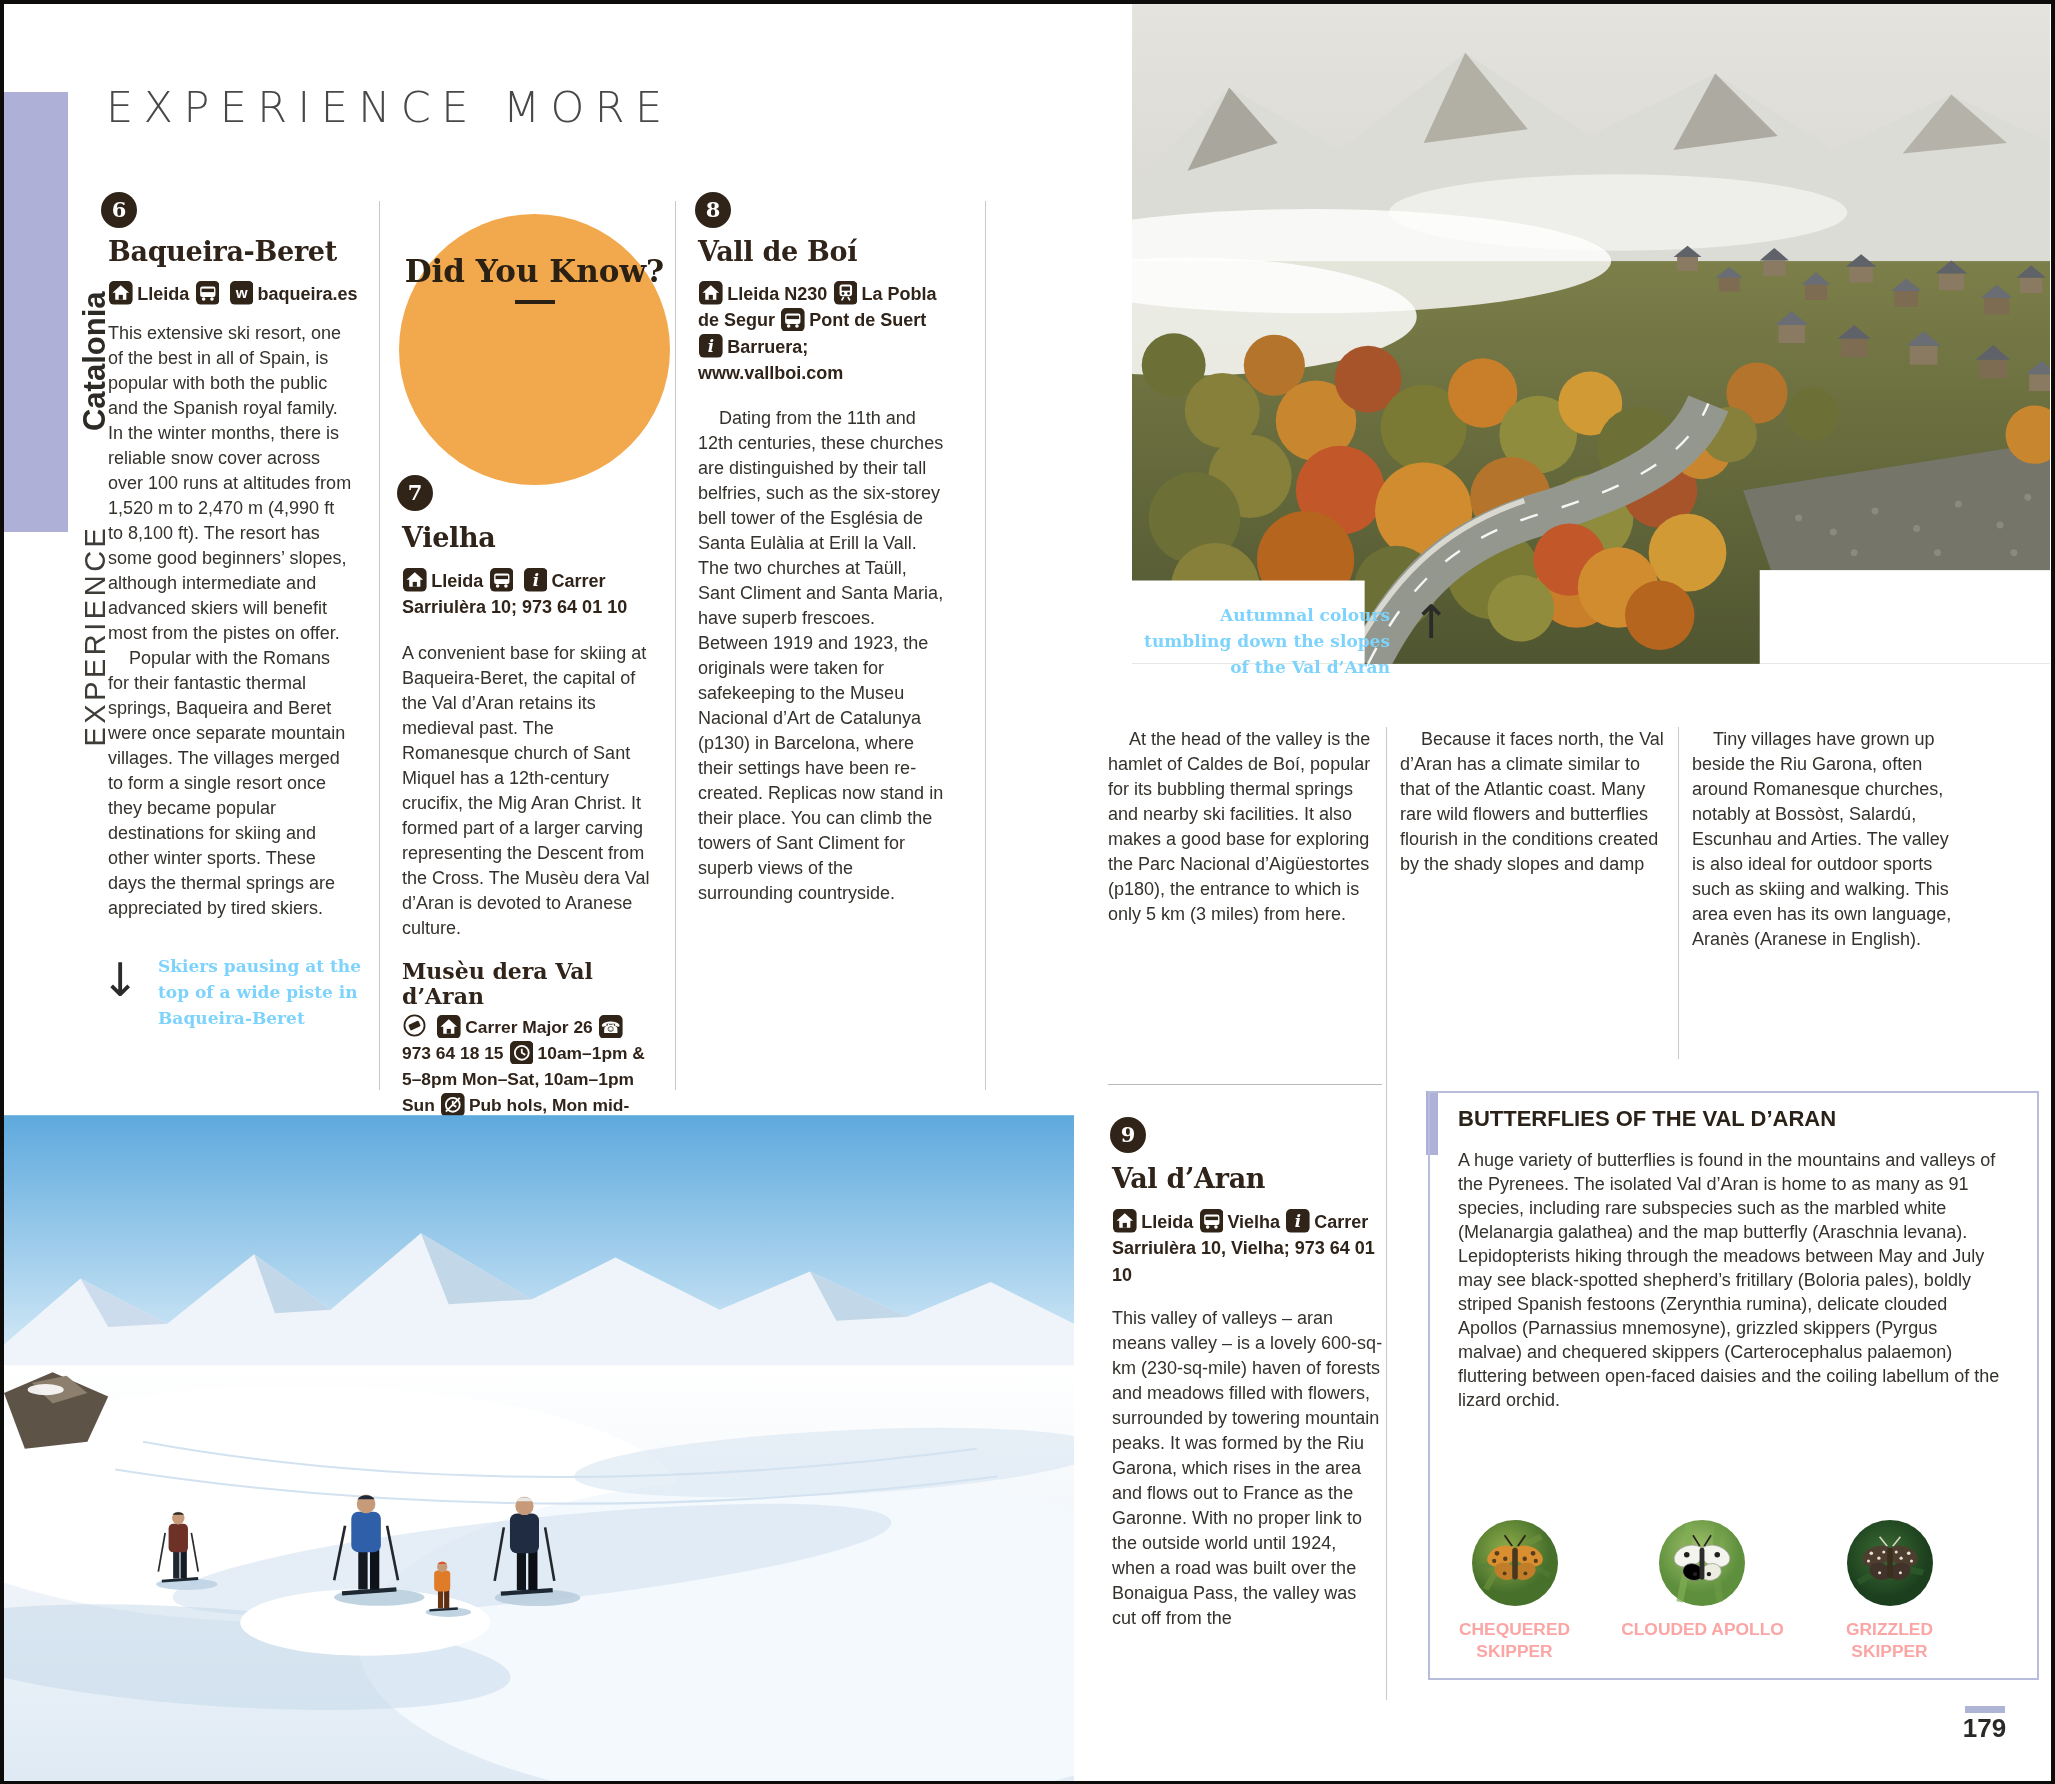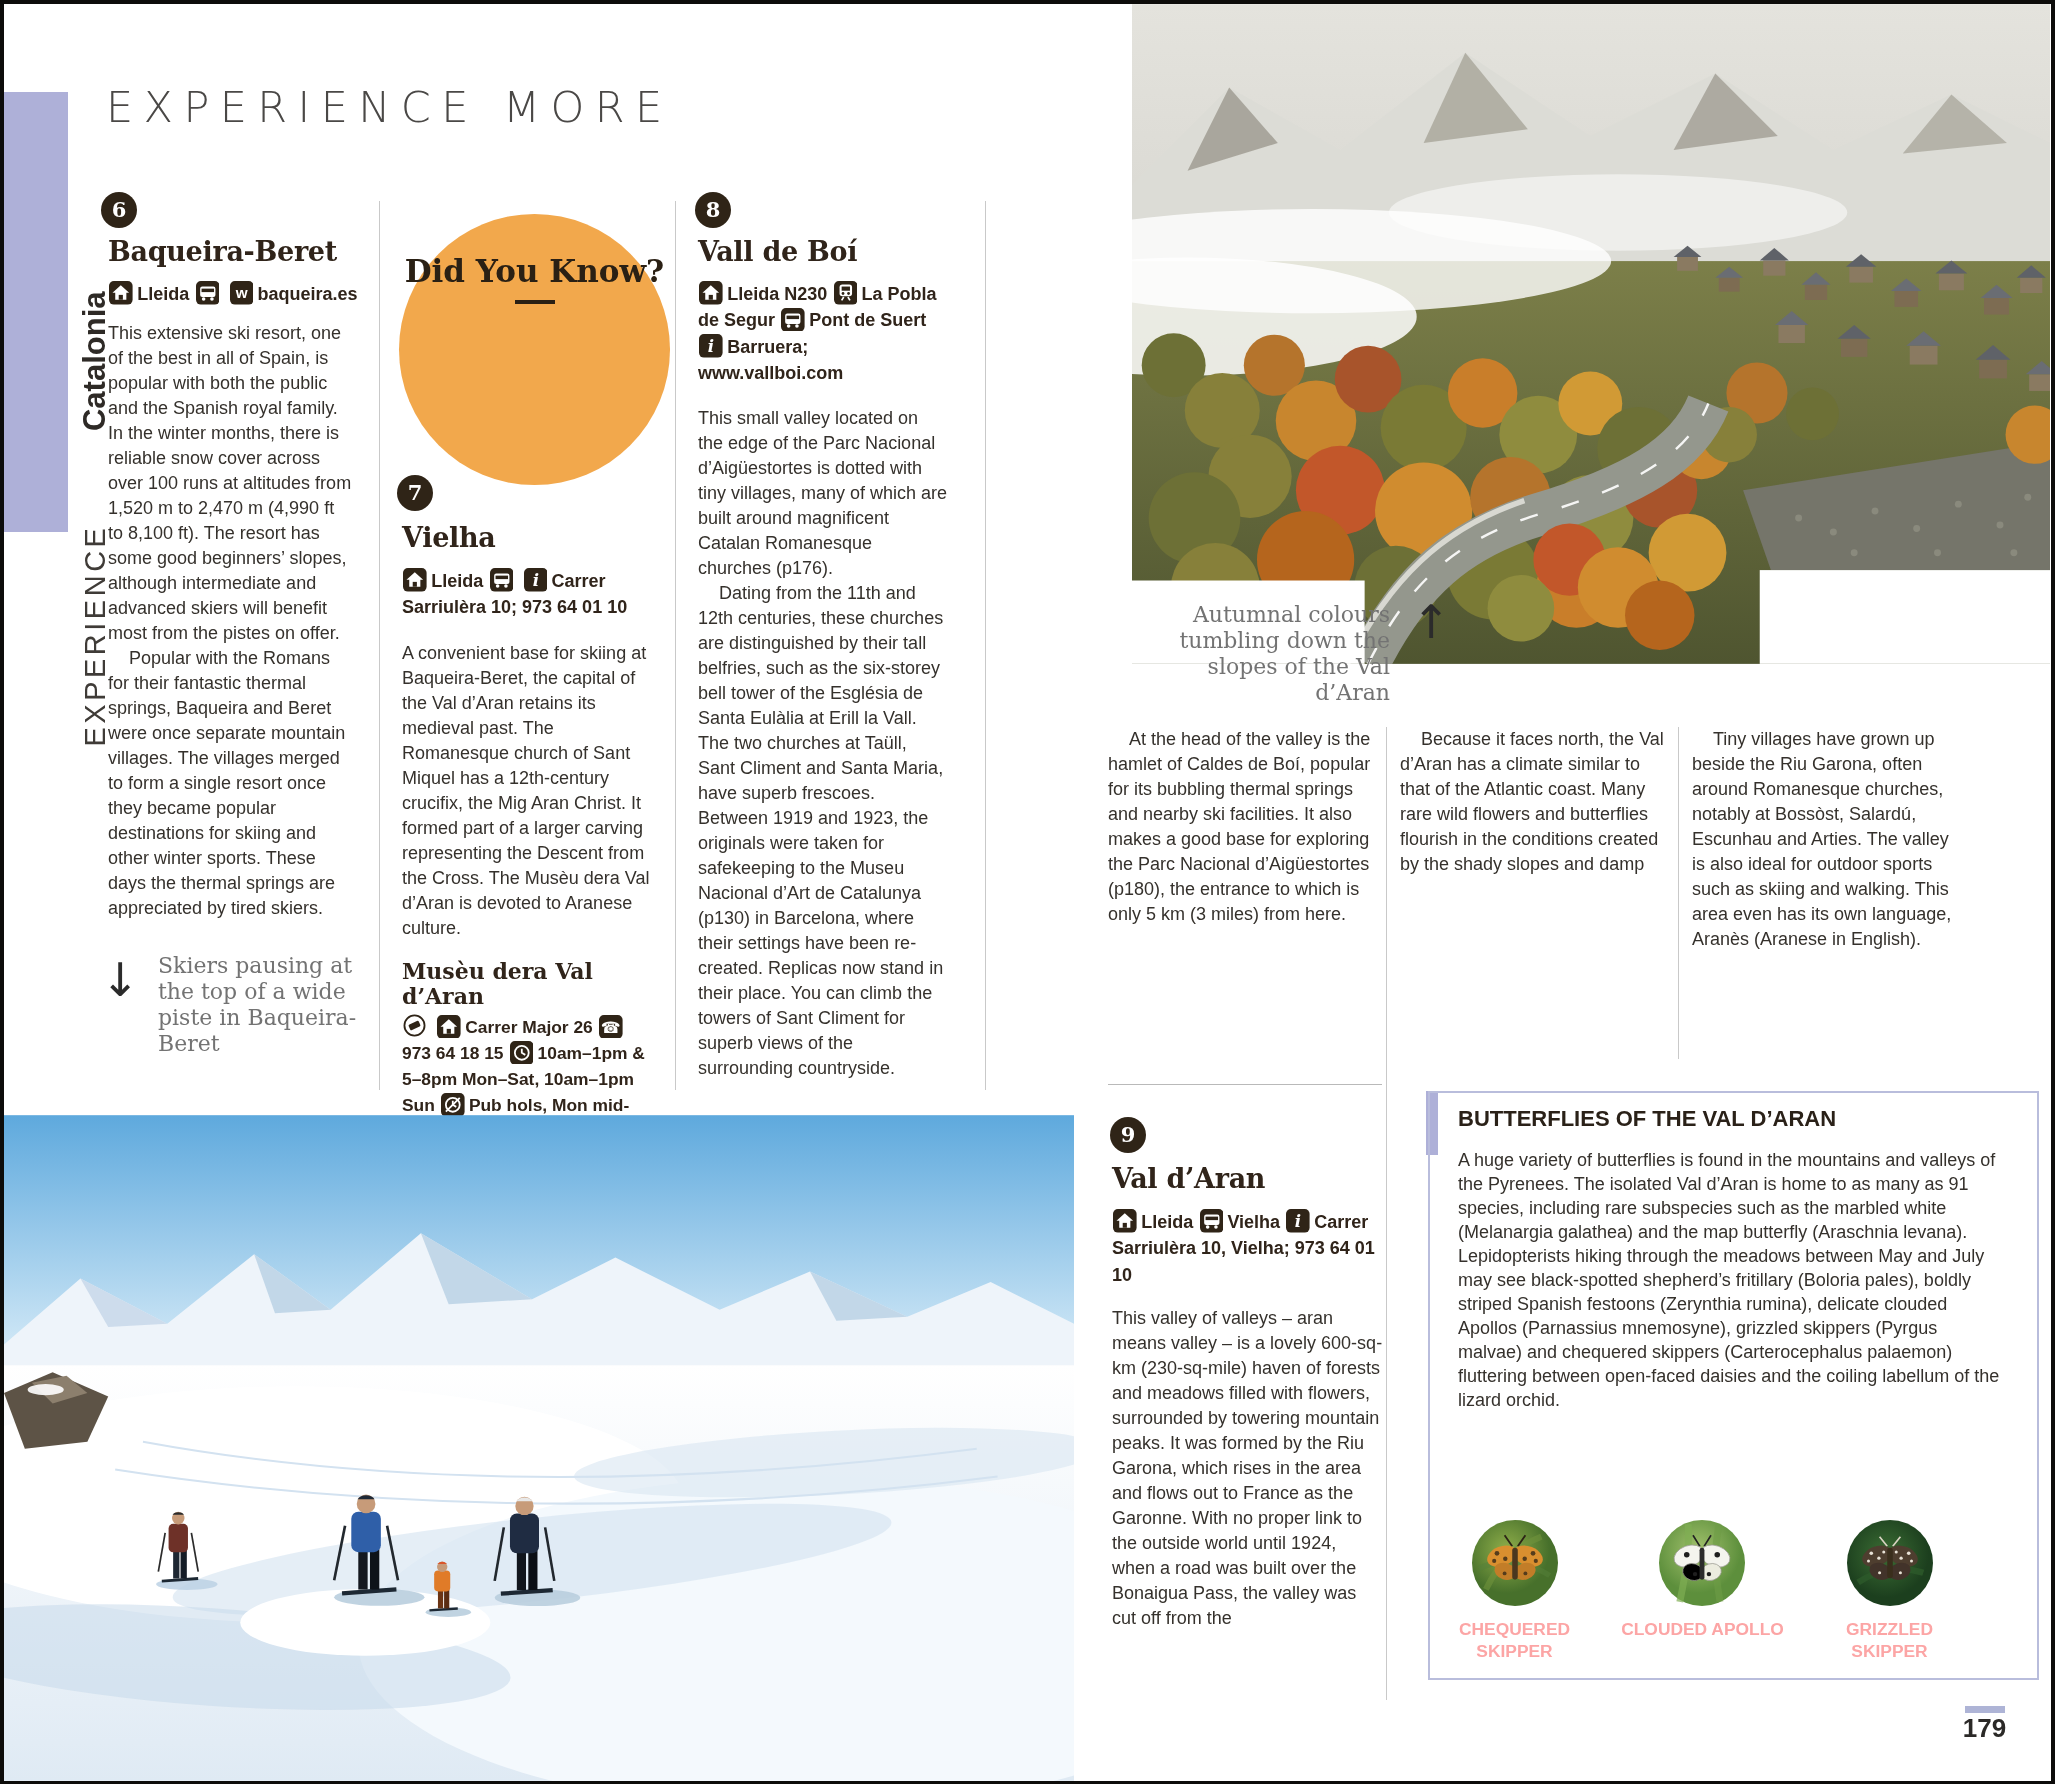--- a/index.html
+++ b/index.html
@@ -32,21 +32,21 @@
   .info{font-weight:bold;font-size:18px;line-height:26.4px;color:#30241a;margin:0;}
   .ic{display:inline-block;vertical-align:-4.9px;margin:0 4.2px 0 1.4px;}
   .tick{display:inline-block;vertical-align:-4.9px;margin:0 4.2px 0 0;}
 
   
   .bodytext{font-size:18px;line-height:25px;color:#35312c;}
   .bodytext p{margin:0;}
   .ind{text-indent:21px;}
 
   
-  .caption{font-family:"DejaVu Serif",serif;font-weight:normal;font-size:22px;line-height:26px;color:#737373;}
+  .caption{font-family:"DejaVu Serif",serif;font-weight:bold;font-size:17px;line-height:26px;color:#7dd3fc;}
   .cap-right{text-align:right;}
   .cap-arrow{position:absolute;font-size:46px;font-weight:normal;color:#2b2b2b;font-family:"DejaVu Sans",sans-serif;}
 
   
   .dyk{position:absolute;left:399px;top:214px;width:271px;height:271px;border-radius:50%;
        background:#f2a84c;text-align:center;}
   .dyk h3{margin:39px 0 0 0;font-family:"DejaVu Serif",serif;font-weight:bold;font-size:31px;color:#2a2014;}
   .dyk .div{width:40px;height:3.5px;background:#2a2014;margin:11px auto 9.7px auto;}
   .dyk .dyk-body{font-family:"DejaVu Serif",serif;font-size:20px;line-height:27px;color:#33270f;
                  width:215px;margin:0 auto;}
@@ -194,21 +194,20 @@
       <rect x="8" y="11" width="18" height="5" fill="#2f2417"></rect>
       <circle cx="11" cy="26" r="2.6" fill="#fff"></circle>
       <circle cx="23" cy="26" r="2.6" fill="#fff"></circle>
     </svg><span>Pont de Suert</span>
   <svg class="ic" width="23.6" height="23.6" viewBox="0 0 34 34" style="font-size:26px">
       <rect width="34" height="34" rx="7" fill="#2f2417"></rect>
       <text x="17" y="26" text-anchor="middle" font-family="DejaVu Serif" font-style="italic" font-weight="bold" font-size="24" fill="#fff">i</text>
     </svg><span>Barruera; www.vallboi.com</span>
 </p>
 <div class="bodytext abs" style="left:698px;top:406px;width:250px;">
-  <p>This small valley located on the edge of the Parc Nacional d’Aigüestortes is dotted with tiny villages, many of which are built around magnificent Catalan Romanesque churches (p176).</p>
   <p class="ind">Dating from the 11th and 12th centuries, these churches are distinguished by their tall belfries, such as the six-storey bell tower of the Església de Santa Eulàlia at Erill la Vall. The two churches at Taüll, Sant Climent and Santa Maria, have superb frescoes. Between 1919 and 1923, the originals were taken for safekeeping to the Museu Nacional d’Art de Catalunya (p130) in Barcelona, where their settings have been re-created. Replicas now stand in their place. You can climb the towers of Sant Climent for superb views of the surrounding countryside.</p>
 </div>
 
 <div class="photo" style="left:1132px;top:3.5px;width:918px;height:660px;">
 <svg width="918" height="660" viewBox="0 0 1322 950">
   <defs>
     <linearGradient id="vsky" x1="0" y1="0" x2="0" y2="1">
           <stop offset="0" stop-color="#e4e3dd"></stop>
           <stop offset="1" stop-color="#c6c5bf"></stop>
         </linearGradient>

